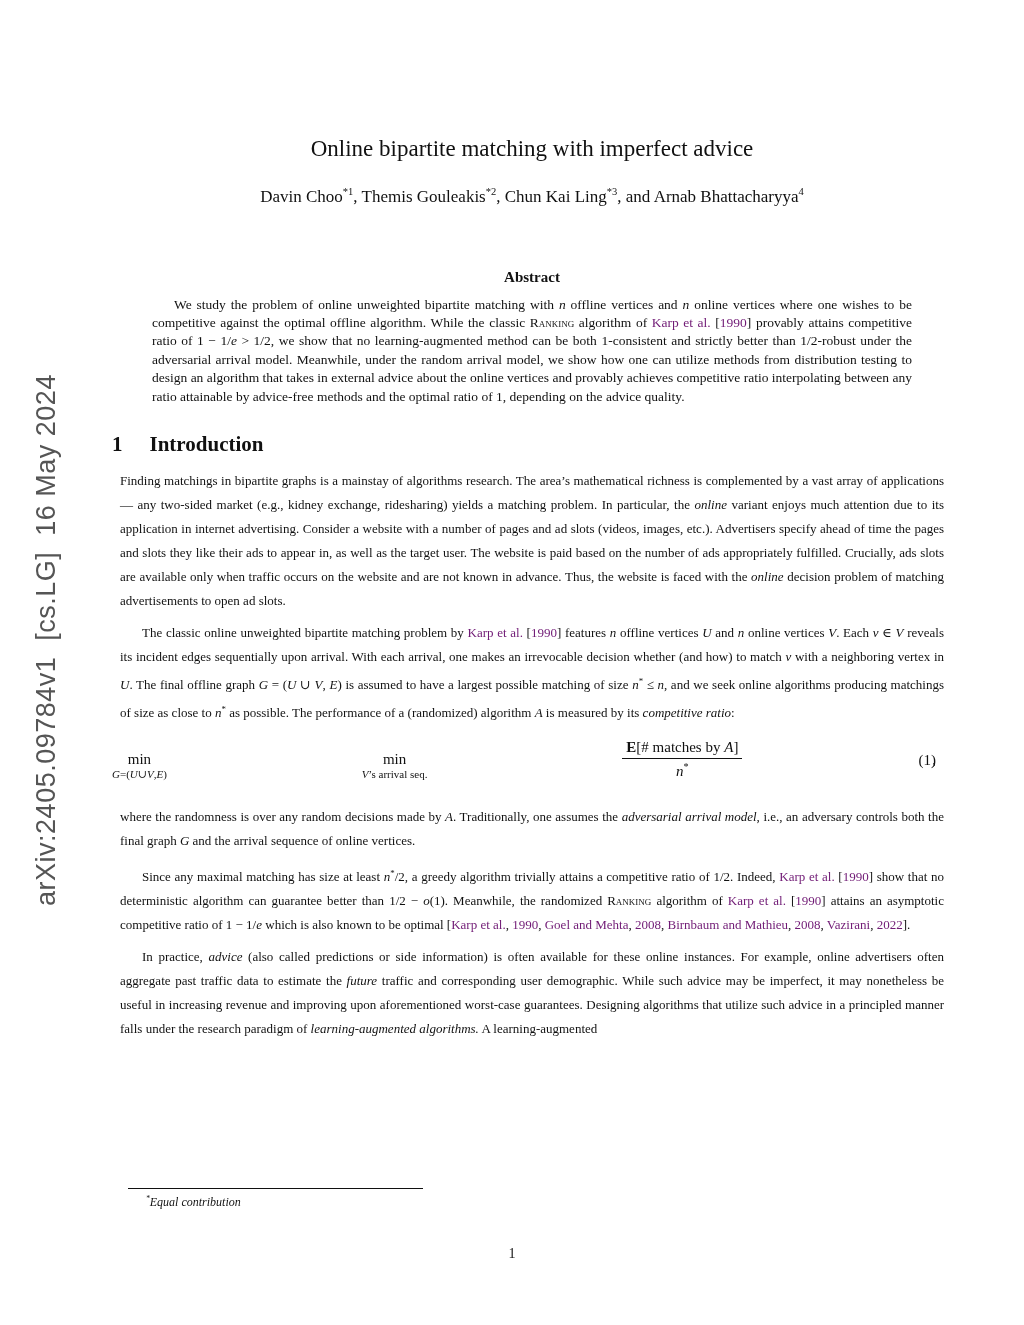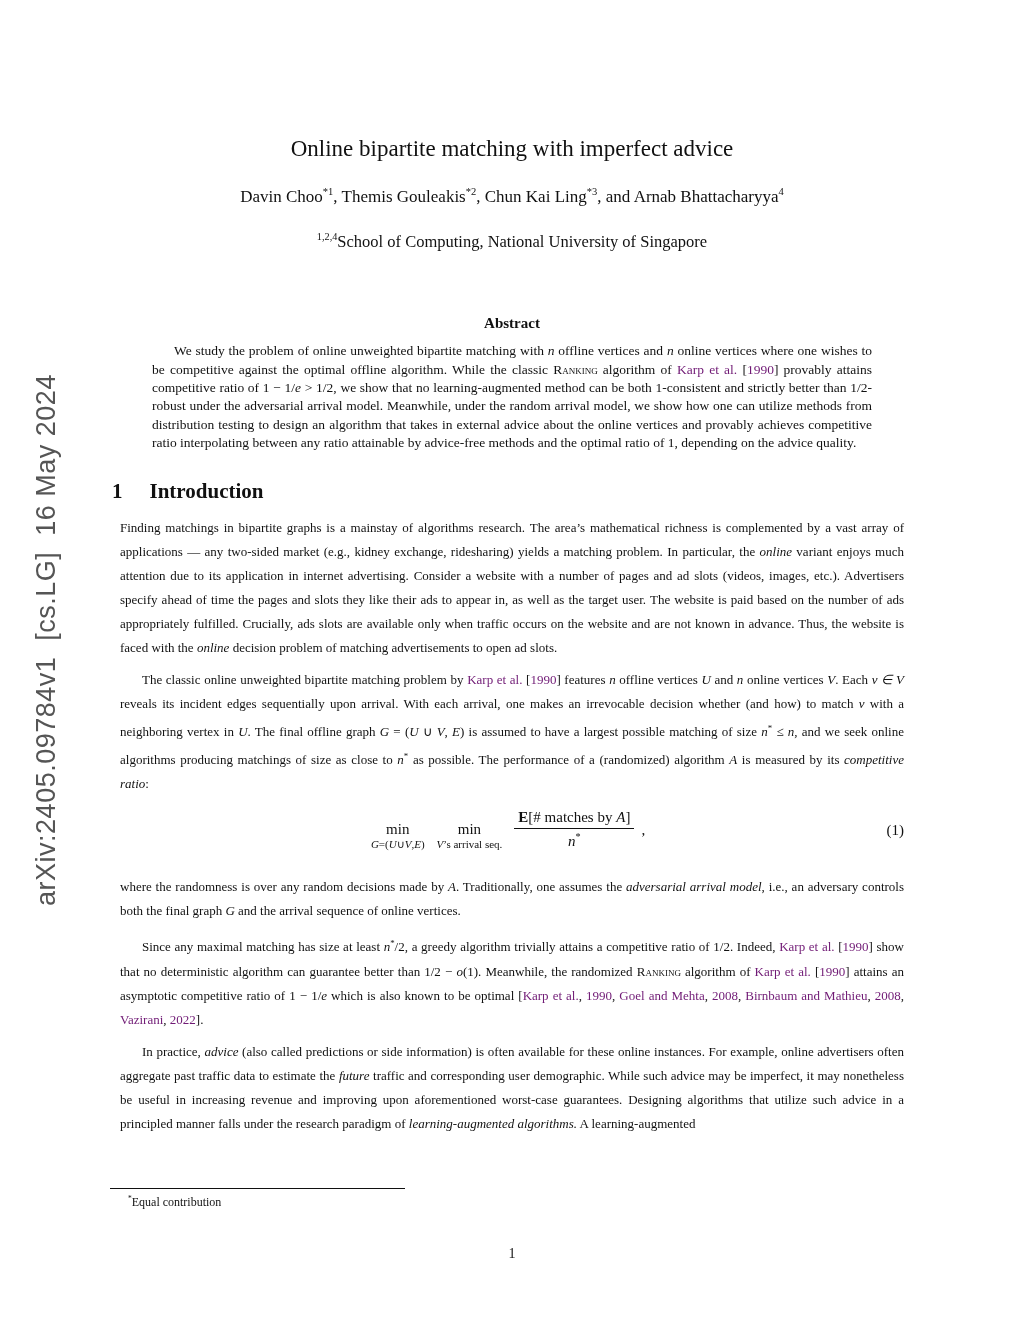--- a/index.html
+++ b/index.html
@@ -4,21 +4,21 @@
 <style>
   html, body { margin: 0; padding: 0; }
   body {
     width: 1024px; height: 1325px;
     background: #ffffff;
     font-family: "Liberation Serif", "DejaVu Serif", serif;
     color: #111111;
     position: relative;
     overflow: hidden;
   }
-  .content { padding: 136px 112px 0 112px; font-family: Liberation Serif, serif; }
+  .content { padding: 136px 72px 0 112px; }
 
   .arxiv-watermark {
     position: absolute;
     left: 46px; top: 640px;
     transform: translate(-50%, -50%) rotate(-90deg);
     white-space: pre;
     font-family: "Liberation Sans", sans-serif;
     font-size: 27px;
     color: #555555;
     letter-spacing: 0.5px;
@@ -79,22 +79,22 @@
   .seg-c  { color: #701a75; }
   .seg-sc { font-variant: small-caps; }
   .seg-bb { font-weight: bold; }
   sup.seg-sup { font-size: 0.68em; }
 
   
   .equation-row {
     position: relative;
     display: flex;
     align-items: center;
-    justify-content: center;
-    margin: 13px 8px 13px 0;
+    justify-content: space-between;
+    margin: 13px 16px 13px 0;
     font-size: 15px;
     min-height: 48px;
   }
   .min-op {
     display: flex;
     flex-direction: column;
     align-items: center;
     margin-right: 12px;
   }
   .min-op .min-label { line-height: 16px; }
@@ -115,22 +115,23 @@
   }
   .eq-comma { margin-left: 7px; margin-bottom: 10px; }
   .eq-number {
     position: absolute;
     right: 0; top: 40%;
     transform: translateY(-50%);
   }
 
   .footnote {
     position: absolute;
-    left: 110px; top: 1188px;
+    left: 128px; top: 1188px;
     width: 800px;
+    font-style: italic;
   }
   .footnote-rule {
     width: 295px;
     border-top: 1px solid #111;
     margin-bottom: 5px;
   }
   .footnote-text {
     font-size: 12px;
     padding-left: 18px;
   }
@@ -149,21 +150,20 @@
 
 <div class="content">
 
   <h1 class="title">Online bipartite matching with imperfect advice</h1>
 
   <div class="authors">
     <span><span>Davin Choo</span><sup>*1</sup><span>, </span></span><span><span>Themis Gouleakis</span><sup>*2</sup><span>, </span></span><span><span>Chun Kai Ling</span><sup>*3</sup><span>, and </span></span><span><span>Arnab Bhattacharyya</span><sup>4</sup></span>
   </div>
 
   <div class="affiliations">
-    <div class="affil"><sup>1,2,4</sup><span>School of Computing, National University of Singapore</span></div>
   </div>
 
   <div class="abstract">
     <div class="abstract-heading">Abstract</div>
     <p class="abstract-body"><span class="seg-n">We study the problem of online unweighted bipartite matching with </span><span class="seg-m">n</span><span class="seg-n"> offline vertices and </span><span class="seg-m">n</span><span class="seg-n"> online vertices where one wishes to be competitive against the optimal offline algorithm. While the classic </span><span class="seg-sc">Ranking</span><span class="seg-n"> algorithm of </span><span class="seg-c">Karp et al.</span><span class="seg-n"> [</span><span class="seg-c">1990</span><span class="seg-n">] provably attains competitive ratio of 1 − 1/</span><span class="seg-m">e</span><span class="seg-n"> &gt; 1/2, we show that no learning-augmented method can be both 1-consistent and strictly better than 1/2-robust under the adversarial arrival model. Meanwhile, under the random arrival model, we show how one can utilize methods from distribution testing to design an algorithm that takes in external advice about the online vertices and provably achieves competitive ratio interpolating between any ratio attainable by advice-free methods and the optimal ratio of 1, depending on the advice quality.</span></p>
   </div>
 
   <h2 class="section-heading"><span class="sec-num">1</span><span>Introduction</span></h2>
 
   <p class="body-par"><span class="seg-n">Finding matchings in bipartite graphs is a mainstay of algorithms research. The area’s mathematical richness is complemented by a vast array of applications — any two-sided market (e.g., kidney exchange, ridesharing) yields a matching problem. In particular, the </span><span class="seg-i">online</span><span class="seg-n"> variant enjoys much attention due to its application in internet advertising. Consider a website with a number of pages and ad slots (videos, images, etc.). Advertisers specify ahead of time the pages and slots they like their ads to appear in, as well as the target user. The website is paid based on the number of ads appropriately fulfilled. Crucially, ads slots are available only when traffic occurs on the website and are not known in advance. Thus, the website is faced with the </span><span class="seg-i">online</span><span class="seg-n"> decision problem of matching advertisements to open ad slots.</span></p>

